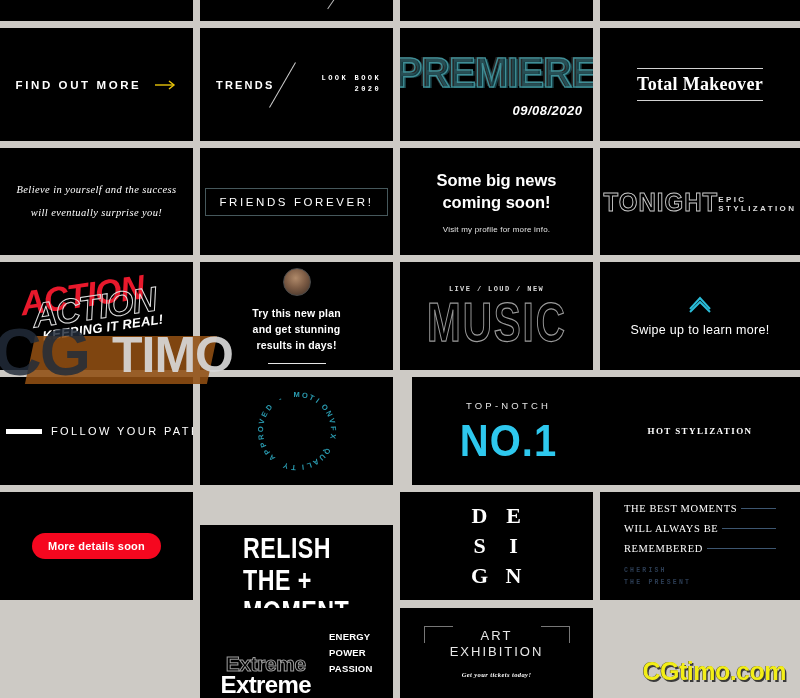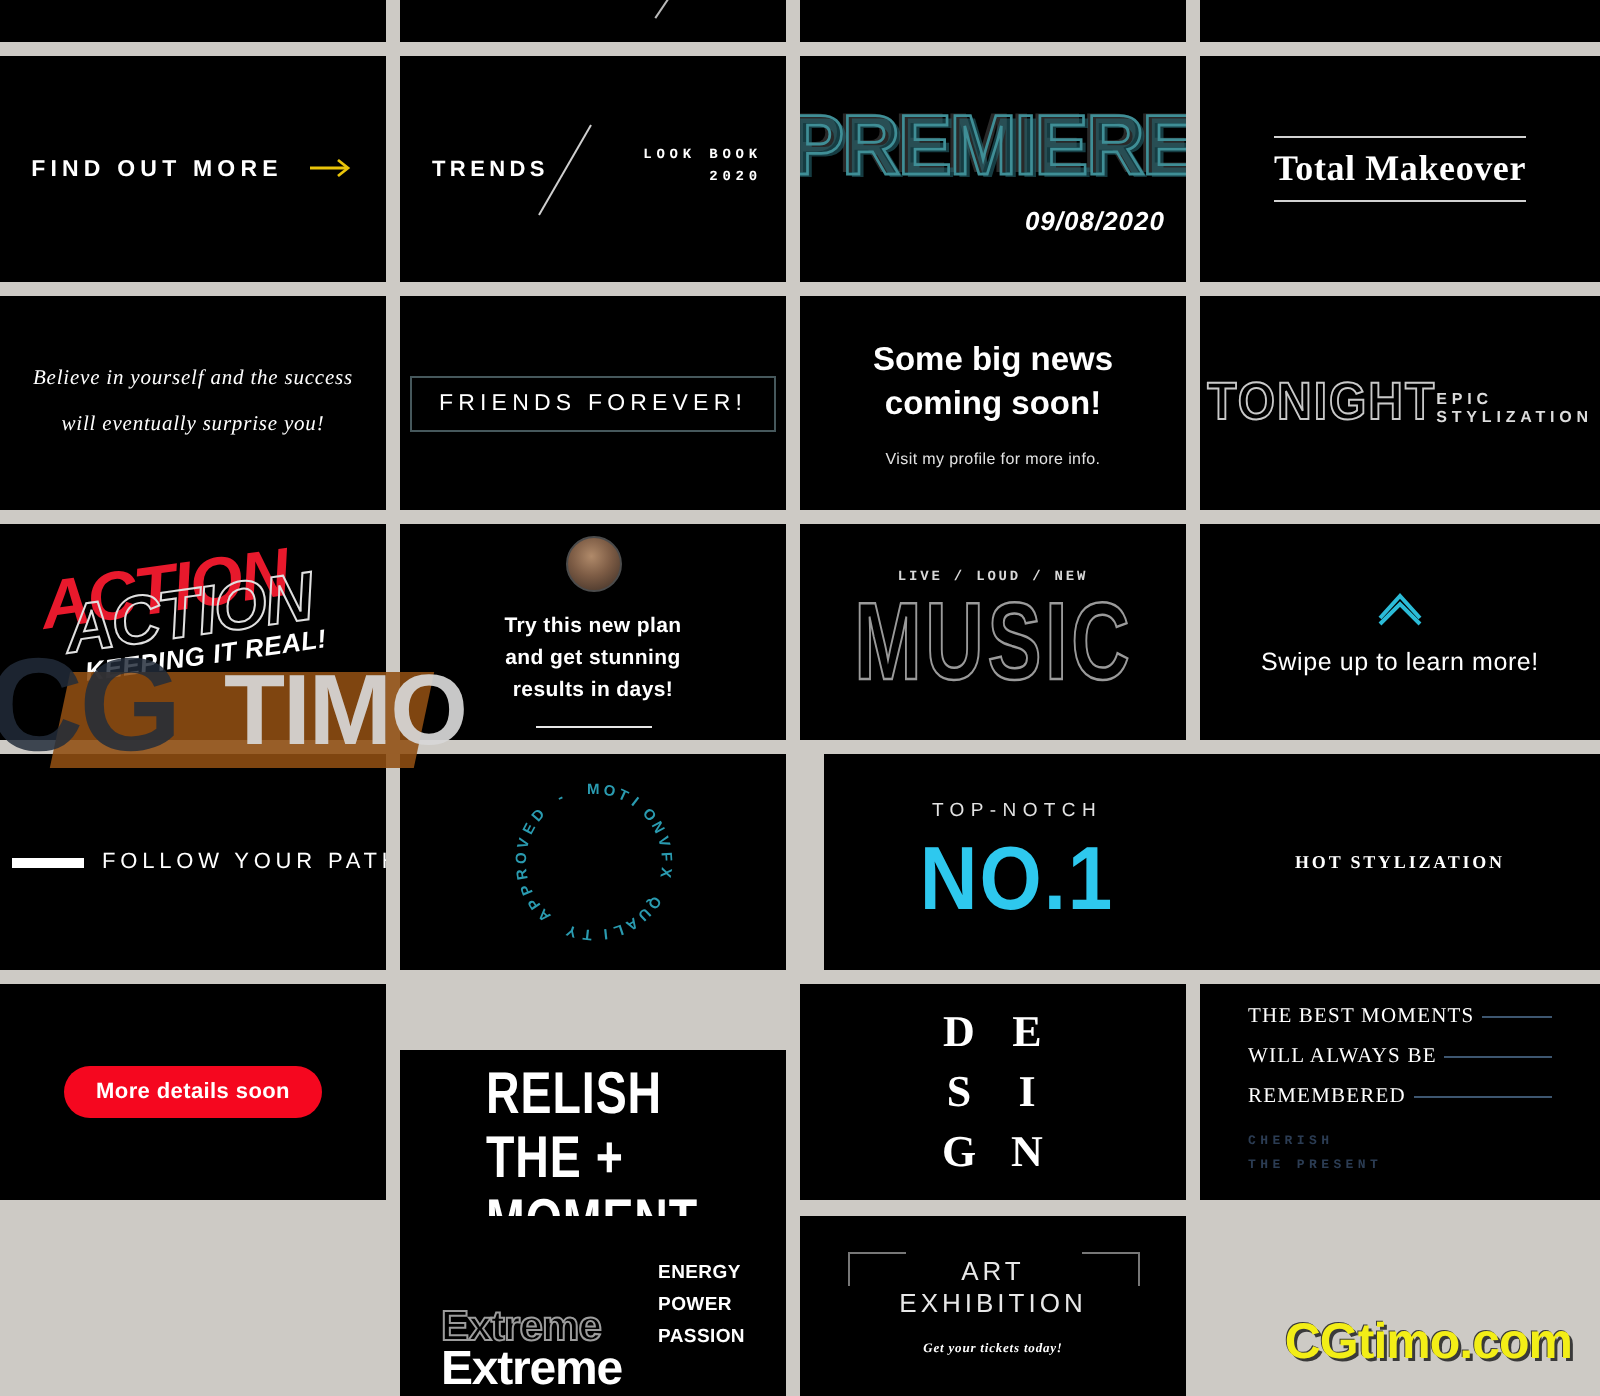--- a/index.html
+++ b/index.html
@@ -144,21 +144,21 @@
   .tbm{display:flex;flex-direction:column;align-items:flex-start;}
   .tbm-line{display:flex;align-items:center;gap:4px;margin-bottom:9px;}
   .tbm-line b{color:#fff;font-family:"Liberation Serif",serif;font-weight:400;
     font-size:10.5px;letter-spacing:.6px;white-space:nowrap;}
   .tbm-rule{height:1px;background:#3d5670;flex:1 1 auto;min-width:18px;}
   .tbm-sub{color:#2b3c53;font-size:6.5px;letter-spacing:2.2px;font-weight:700;
     line-height:1.9;font-family:"Liberation Mono",monospace;margin-top:2px;}
 
   
   .ex-wrap{display:flex;align-items:center;gap:18px;}
-  .ex-stack{display:flex;flex-direction:column;align-items:flex-start;margin-top:44px;}
+  .ex-stack{display:flex;flex-direction:column;align-items:center;margin-top:44px;}
   .ex-out{font-size:21px;font-weight:900;color:transparent;
     -webkit-text-stroke:1px #9c9c9c;letter-spacing:-.4px;margin-bottom:-5px;}
   .ex-sol{font-size:24px;font-weight:900;color:#fff;letter-spacing:-.6px;}
   .ex-side{color:#fff;font-size:9.5px;font-weight:800;line-height:1.7;letter-spacing:.2px;}
 
   
   .art-wrap{position:relative;width:100%;height:100%;
     display:flex;flex-direction:column;align-items:center;justify-content:center;}
   .brk{position:absolute;top:18px;width:146px;height:16px;}
   .brk i{position:absolute;top:0;width:28px;height:100%;display:block;}

